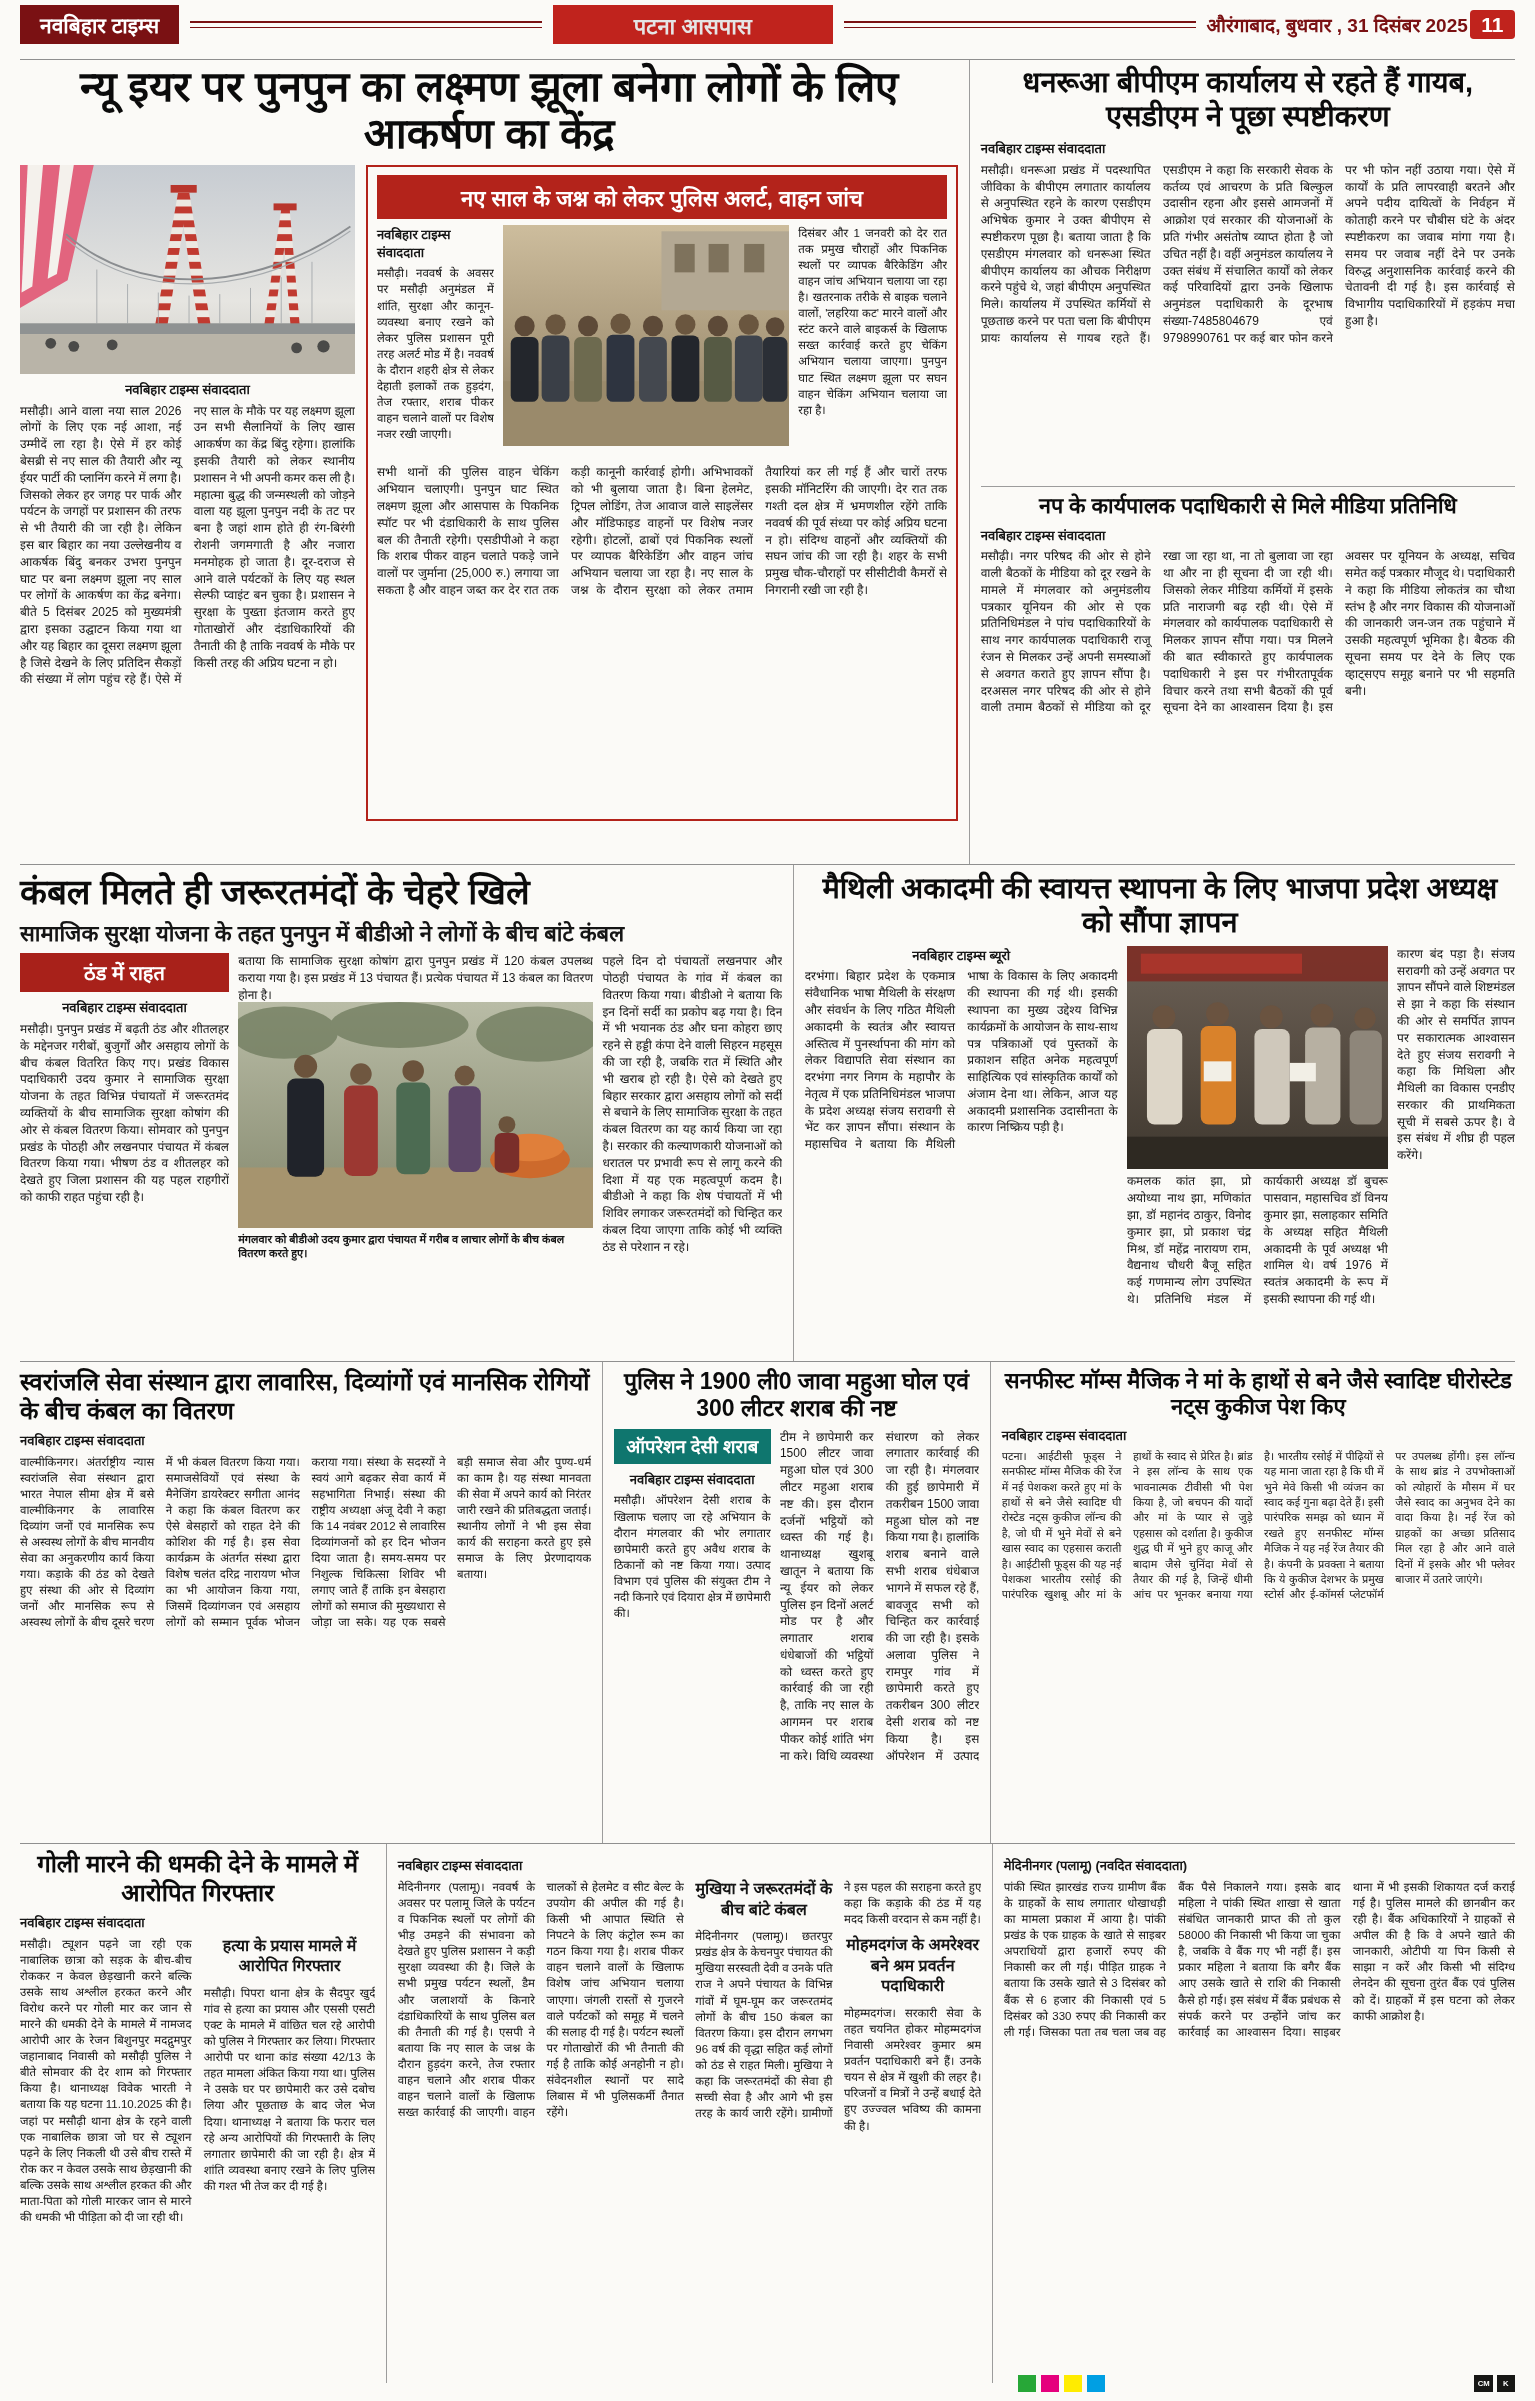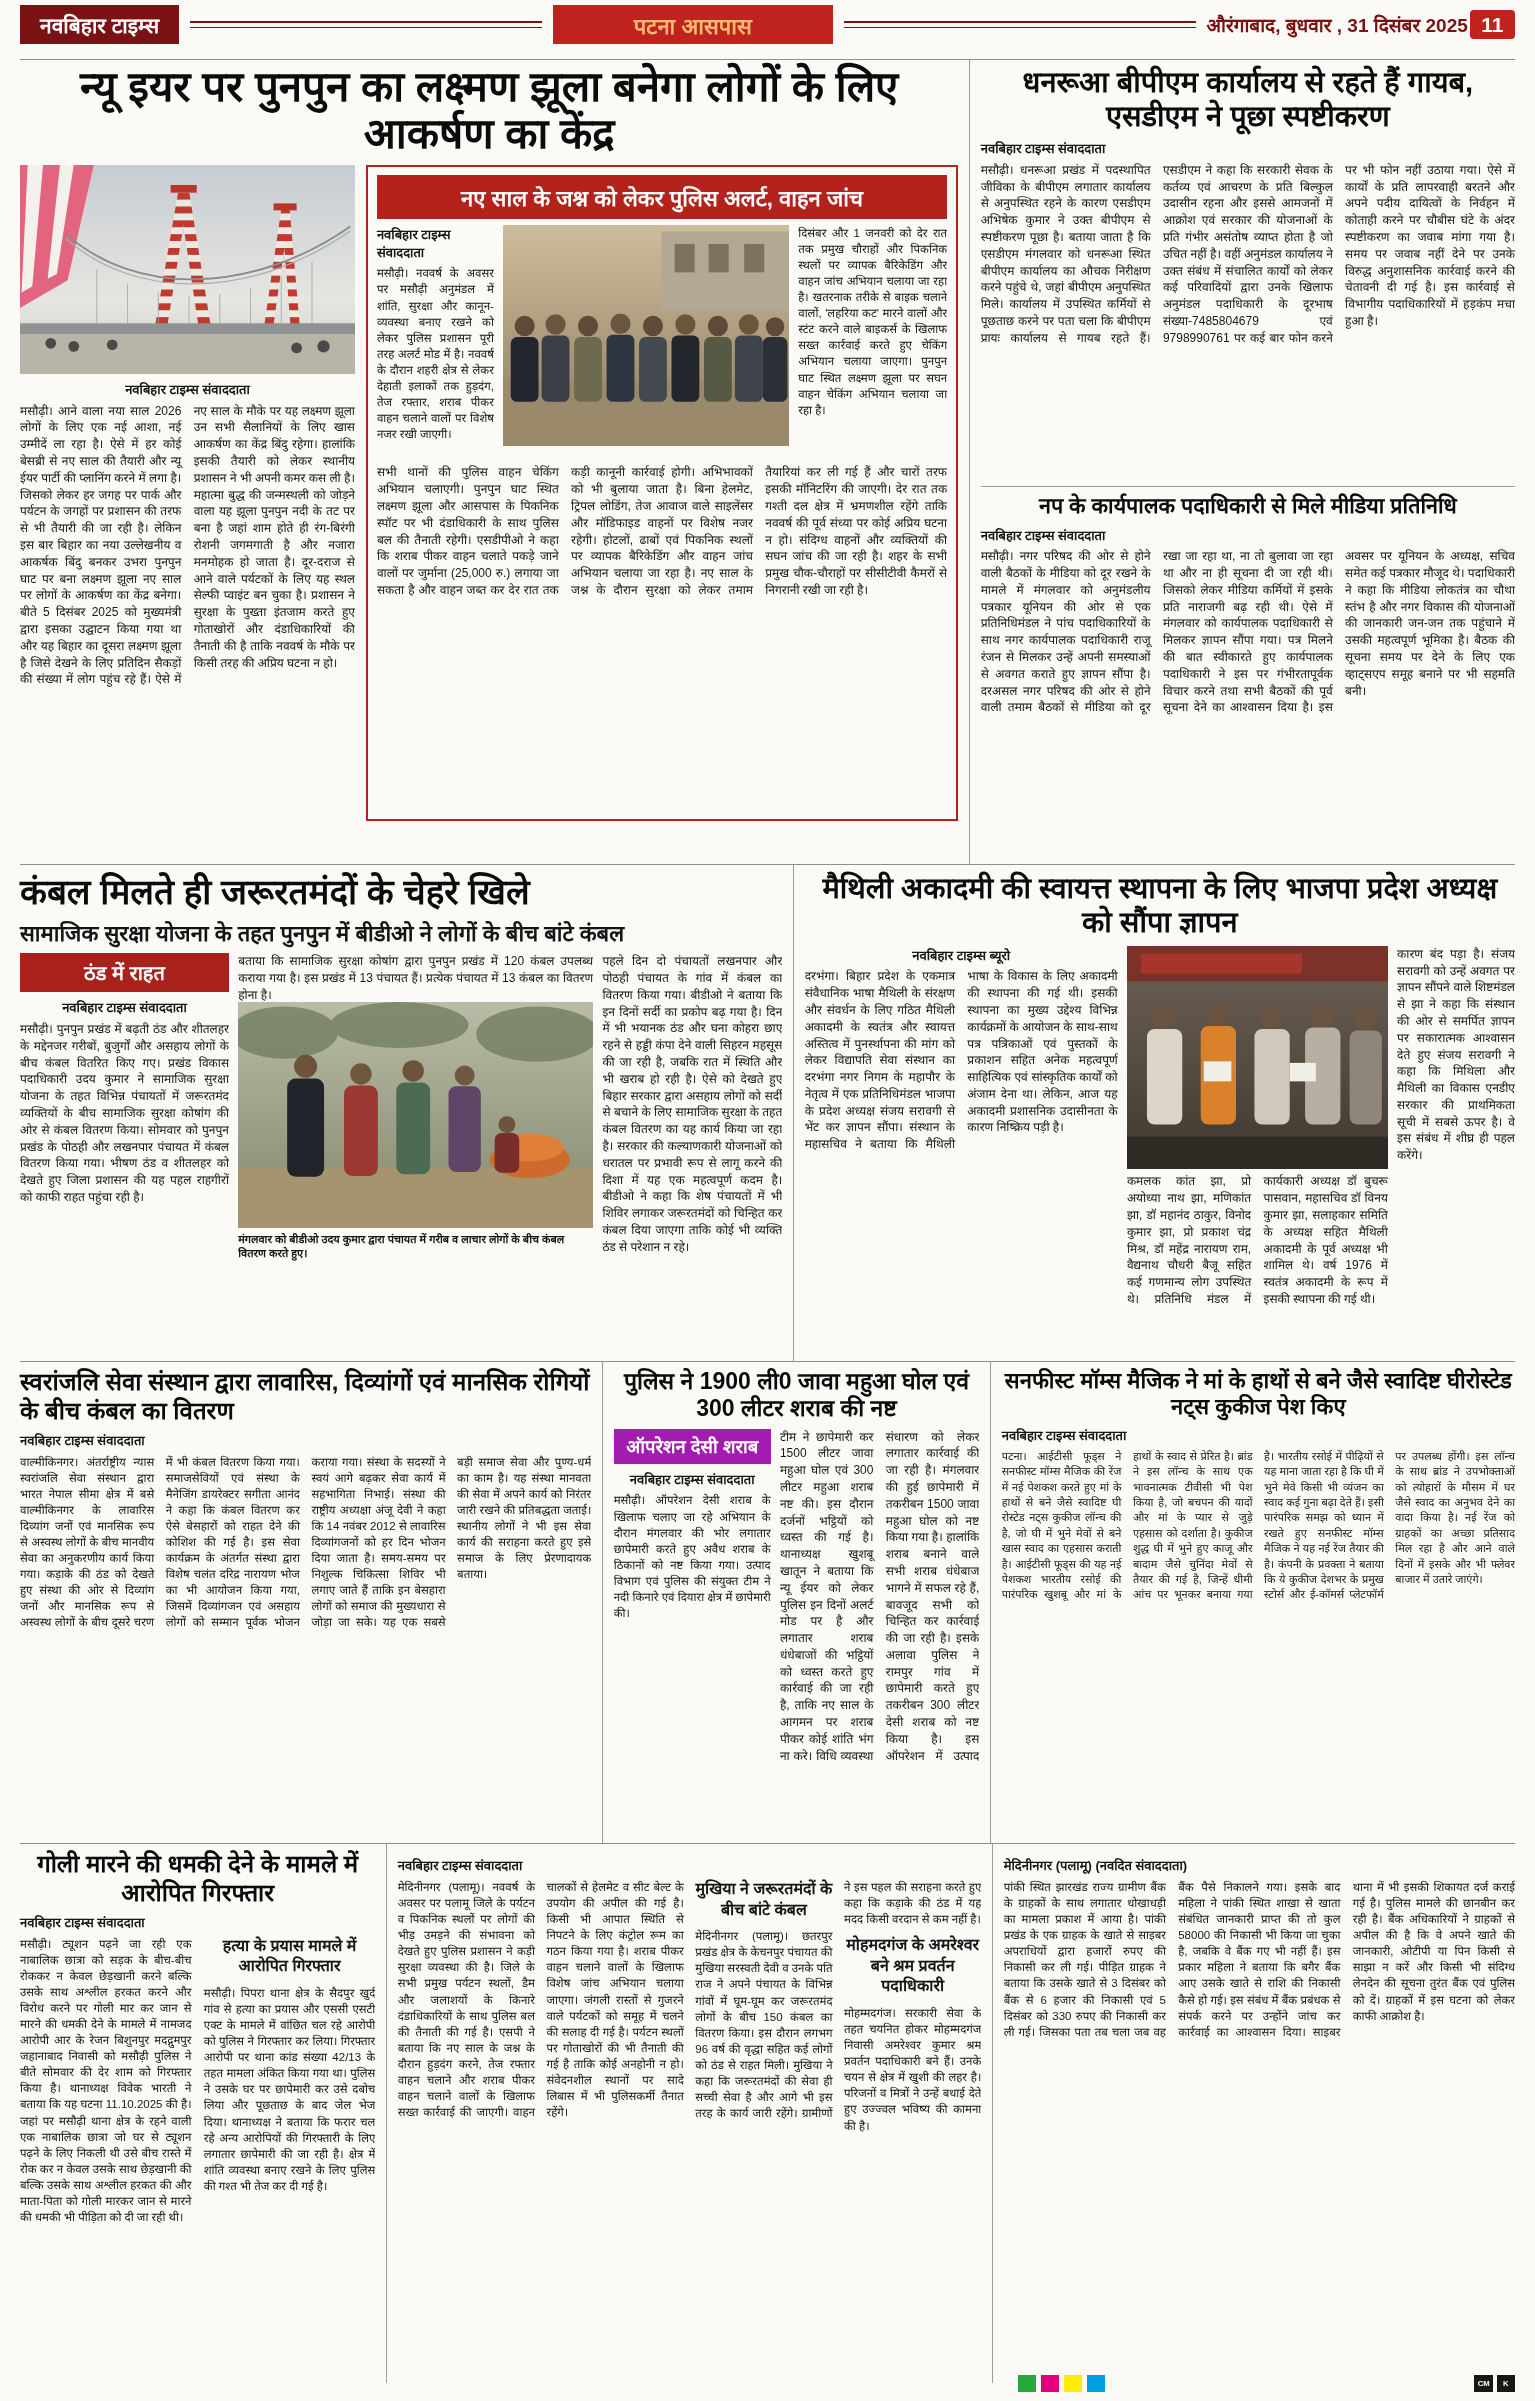--- a/index.html
+++ b/index.html
@@ -2,21 +2,21 @@
 <html style="font-size:12.3px"><head>
 <meta charset="utf-8">
 <style>
 *{margin:0;padding:0;box-sizing:border-box}
 body{width:1535px;font-family:"Liberation Sans","DejaVu Sans",sans-serif;background:#e8e6e0;color:#161616}
 .page{width:1535px;height:2401px;margin:0 auto;background:#fbfaf7;padding:6.1px 20px 0;position:relative;overflow:hidden}
 
 .masthead{display:flex;align-items:center;height:37px;margin-bottom:16px}
 .mast-left{background:#7a1113;color:#fff;font-weight:700;font-size:21px;padding:5.4px 20px;white-space:nowrap}
 .mast-rule{flex:1;height:7.7px;border-top:2.3px solid #7a1113;border-bottom:1.5px solid #7a1113;margin:0 10.7px}
-.mast-center{background:#c0231d;color:#fdba74;font-weight:700;font-size:22px;padding:4.6px 81px;white-space:nowrap}
+.mast-center{background:#c0231d;color:#e5e5e5;font-weight:700;font-size:22px;padding:4.6px 81px;white-space:nowrap}
 .mast-right{display:flex;align-items:center;gap:2px;white-space:nowrap}
 .dateline{color:#7a1113;font-weight:700;font-size:19px}
 .pageno{background:#c0231d;color:#fff;font-weight:700;font-size:21px;padding:2.3px 11.5px;border-radius:3.8px}
 
 .row{display:flex;border-top:1.5px solid #8f8f8f}
 .rowA{height:805px}
 .rowB{height:497px}
 .rowC{height:482px}
 .rowD{height:540px}
 .vsep{border-right:0.8px solid #9c9c9c}
@@ -317,21 +317,21 @@
     <article class="swaran vsep">
       <h2 class="hl hl31" style="text-align:left">स्वरांजलि सेवा संस्थान द्वारा लावारिस, दिव्यांगों एवं मानसिक रोगियों के बीच कंबल का वितरण</h2>
       <div class="byline">नवबिहार टाइम्स संवाददाता</div>
       <div class="bodytext c4" style="height:358px;font-size:11.5px">वाल्मीकिनगर। अंतर्राष्ट्रीय न्यास स्वरांजलि सेवा संस्थान द्वारा भारत नेपाल सीमा क्षेत्र में बसे वाल्मीकिनगर के लावारिस दिव्यांग जनों एवं मानसिक रूप से अस्वस्थ लोगों के बीच मानवीय सेवा का अनुकरणीय कार्य किया गया। कड़ाके की ठंड को देखते हुए संस्था की ओर से दिव्यांग जनों और मानसिक रूप से अस्वस्थ लोगों के बीच दूसरे चरण में भी कंबल वितरण किया गया। समाजसेवियों एवं संस्था के मैनेजिंग डायरेक्टर सगीता आनंद ने कहा कि कंबल वितरण कर ऐसे बेसहारों को राहत देने की कोशिश की गई है। इस सेवा कार्यक्रम के अंतर्गत संस्था द्वारा विशेष चलंत दरिद्र नारायण भोज का भी आयोजन किया गया, जिसमें दिव्यांगजन एवं असहाय लोगों को सम्मान पूर्वक भोजन कराया गया। संस्था के सदस्यों ने स्वयं आगे बढ़कर सेवा कार्य में सहभागिता निभाई। संस्था की राष्ट्रीय अध्यक्षा अंजू देवी ने कहा कि 14 नवंबर 2012 से लावारिस दिव्यांगजनों को हर दिन भोजन दिया जाता है। समय-समय पर निशुल्क चिकित्सा शिविर भी लगाए जाते हैं ताकि इन बेसहारा लोगों को समाज की मुख्यधारा से जोड़ा जा सके। यह एक सबसे बड़ी समाज सेवा और पुण्य-धर्म का काम है। यह संस्था मानवता की सेवा में अपने कार्य को निरंतर जारी रखने की प्रतिबद्धता जताई। स्थानीय लोगों ने भी इस सेवा कार्य की सराहना करते हुए इसे समाज के लिए प्रेरणादायक बताया।</div>
     </article>
 
     <article class="sharab vsep">
       <h2 class="hl hl30">पुलिस ने 1900 ली0 जावा महुआ घोल एवं 300 लीटर शराब की नष्ट</h2>
       <div class="sharab-content">
         <div class="sharab-left">
-          <div class="kicker small" style="background: #a21caf;">ऑपरेशन देसी शराब</div>
+          <div class="kicker small" style="background: #0f766e;">ऑपरेशन देसी शराब</div>
           <div class="byline center">नवबिहार टाइम्स संवाददाता</div>
           <div class="bodytext" style="height:244px;font-size:11.5px">मसौढ़ी। ऑपरेशन देसी शराब के खिलाफ चलाए जा रहे अभियान के दौरान मंगलवार की भोर लगातार छापेमारी करते हुए अवैध शराब के ठिकानों को नष्ट किया गया। उत्पाद विभाग एवं पुलिस की संयुक्त टीम ने नदी किनारे एवं दियारा क्षेत्र में छापेमारी की।</div>
         </div>
         <div class="bodytext c2" style="height:347px;flex:1">टीम ने छापेमारी कर 1500 लीटर जावा महुआ घोल एवं 300 लीटर महुआ शराब नष्ट की। इस दौरान दर्जनों भट्ठियों को ध्वस्त की गई है। थानाध्यक्ष खुशबू खातून ने बताया कि न्यू ईयर को लेकर पुलिस इन दिनों अलर्ट मोड पर है और लगातार शराब धंधेबाजों की भट्ठियों को ध्वस्त करते हुए कार्रवाई की जा रही है, ताकि नए साल के आगमन पर शराब पीकर कोई शांति भंग ना करे। विधि व्यवस्था संधारण को लेकर लगातार कार्रवाई की जा रही है। मंगलवार की हुई छापेमारी में तकरीबन 1500 जावा महुआ घोल को नष्ट किया गया है। हालांकि शराब बनाने वाले सभी शराब धंधेबाज भागने में सफल रहे हैं, बावजूद सभी को चिन्हित कर कार्रवाई की जा रही है। इसके अलावा पुलिस ने रामपुर गांव में छापेमारी करते हुए तकरीबन 300 लीटर देसी शराब को नष्ट किया है। इस ऑपरेशन में उत्पाद अधीक्षक समेत कई पुलिसकर्मी और जवान शामिल थे। आने वाले दिनों में भी यह अभियान जारी रहेगा।</div>
       </div>
     </article>
 
     <article class="sunfeast">
       <h2 class="hl hl29">सनफीस्ट मॉम्स मैजिक ने मां के हाथों से बने जैसे स्वादिष्ट घीरोस्टेड नट्स कुकीज पेश किए</h2>
       <div class="byline">नवबिहार टाइम्स संवाददाता</div>

